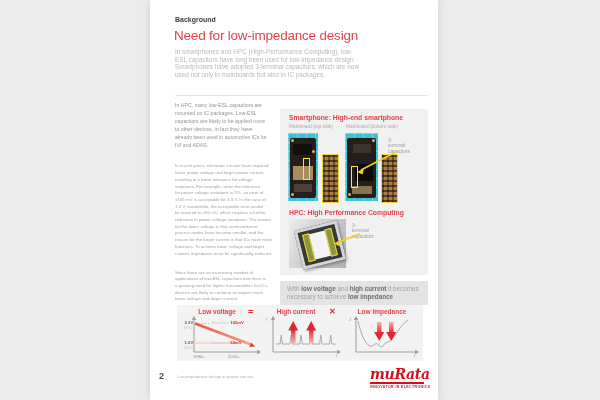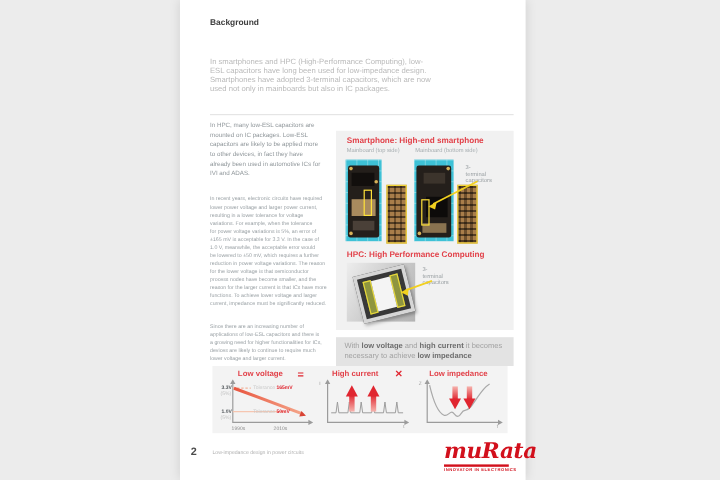--- a/index.html
+++ b/index.html
@@ -45,31 +45,32 @@
   .tickdark{font-weight:bold;color:#555a5e;}
   .ticksub{color:#c3c3c3;}
   .tol-label{color:#c9c9c9;}
   .tol-value{color:#e02630;font-weight:bold;}
   .xtick{color:#8a8a8a;}
   .tiny{font-size:8.4px;}
   .axis-letter{font-size:8px;color:#9b9b9b;}
   .pagenum{font-size:9px;font-weight:bold;color:#4b4b4b;}
   .docline{font-size:8.6px;color:#b0b0b0;white-space:nowrap;}
   .logoword{font-family:"DejaVu Serif",serif;font-style:italic;font-weight:bold;
-            font-size:18px;color:#d2101c;letter-spacing:-.3px;}
+            font-size:14px;color:#d2101c;letter-spacing:-.3px;}
   .logoline{height:1.5px;background:#d2101c;margin-top:0px;}
   .logotag{font-size:7px;color:#d2101c;letter-spacing:.8px;white-space:nowrap;font-weight:bold;}
 </style>
 </head>
 <body>
 
 <div class="canvas">
   <div class="page">
 
     <div class="abs eyebrow" style="left:25px;top:16px;">Background</div>
+    <div class="abs title" style="left:24px;top:28px;">Need for low-impedance design</div>
     <div class="abs intro prel" style="left:25px;top:48px;width:255px;">In smartphones and HPC (High-Performance Computing), low-
 ESL capacitors have long been used for low-impedance design.
 Smartphones have adopted 3-terminal capacitors, which are now
 used not only in mainboards but also in IC packages.</div>
     <div class="abs divider" style="left:25px;top:95px;width:253px;"></div>
 
     <div class="abs" style="left:25px;top:101px;width:110px;height:52px;">
       <div class="h2x p1">In HPC, many low-ESL capacitors are
 mounted on IC packages. Low-ESL
 capacitors are likely to be applied more

